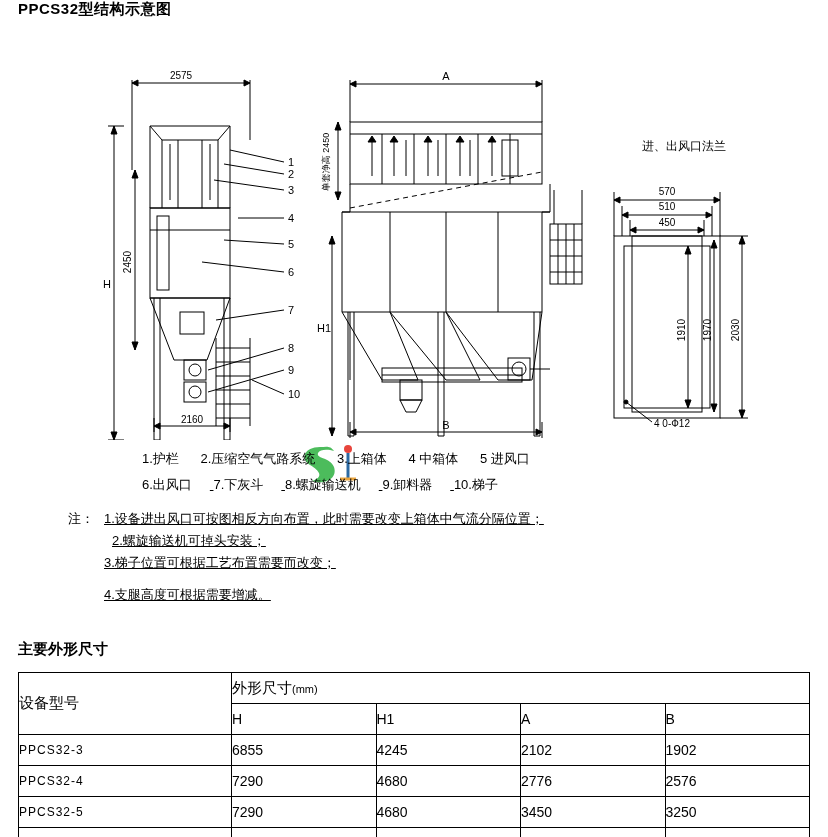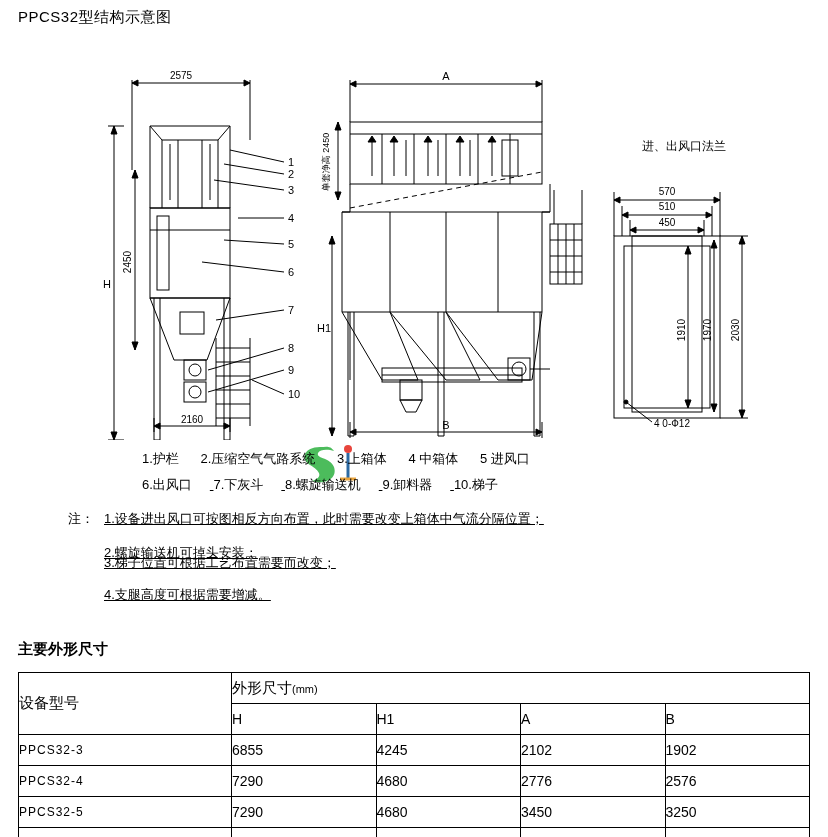--- a/index.html
+++ b/index.html
@@ -11,23 +11,23 @@
     width: 828px;
     height: 837px;
     position: relative;
     font-family: "Liberation Sans", sans-serif;
     color: #000;
     overflow: hidden;
   }
   .page-title {
     position: absolute;
     left: 18px;
-    top: 8px;
+    top: 0;
     font-size: 15px;
-    font-weight: normal;
+    font-weight: bold;
     letter-spacing: 0.5px;
   }
   .diagram {
     position: absolute;
     left: 2px;
     top: 40px;
     width: 696px;
     height: 400px;
   }
   .legend {
@@ -57,21 +57,21 @@
     left: 68px;
     top: 0;
   }
   .notes .note-line {
     position: absolute;
     left: 104px;
     white-space: nowrap;
     text-decoration: underline;
   }
   .notes .n1 { top: 0; }
-  .notes .n2 { top: 34px; }
+  .notes .n2 { top: 22px; margin-left: 8px; }
   .notes .n3 { top: 44px; }
   .notes .n4 { top: 76px; }
   .table-title {
     position: absolute;
     left: 18px;
     top: 640px;
     font-size: 15px;
     font-weight: bold;
   }
   table.dims {

